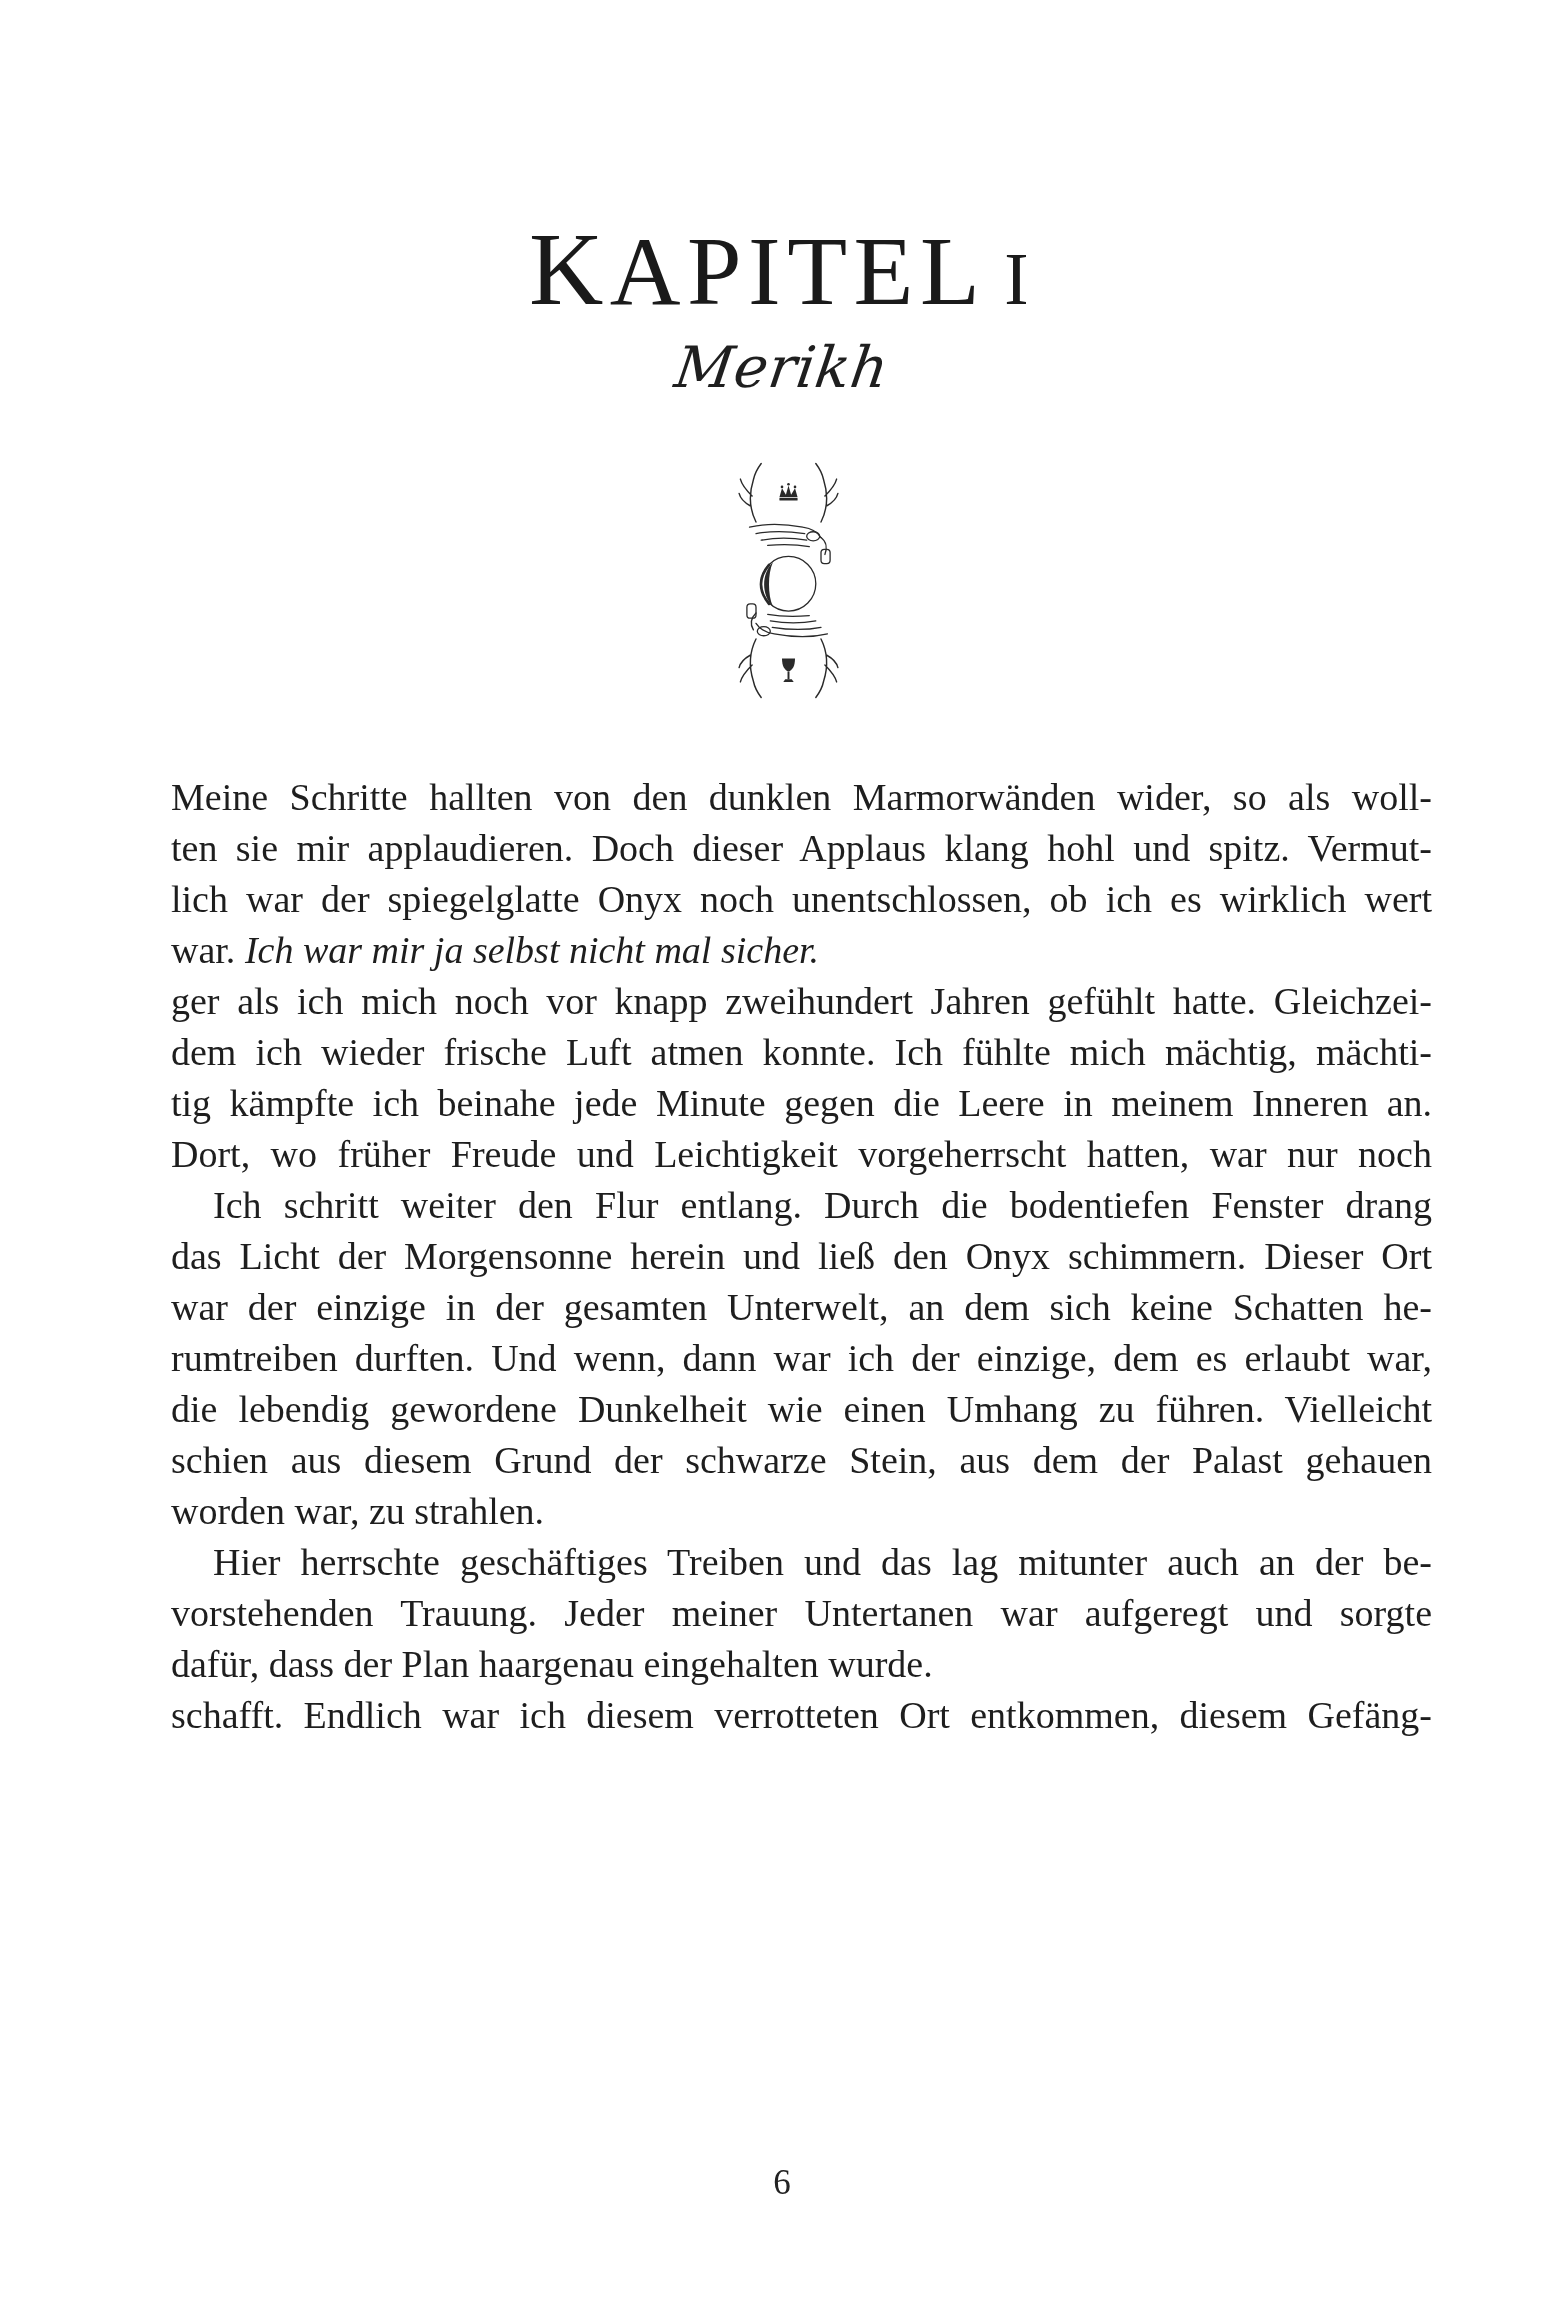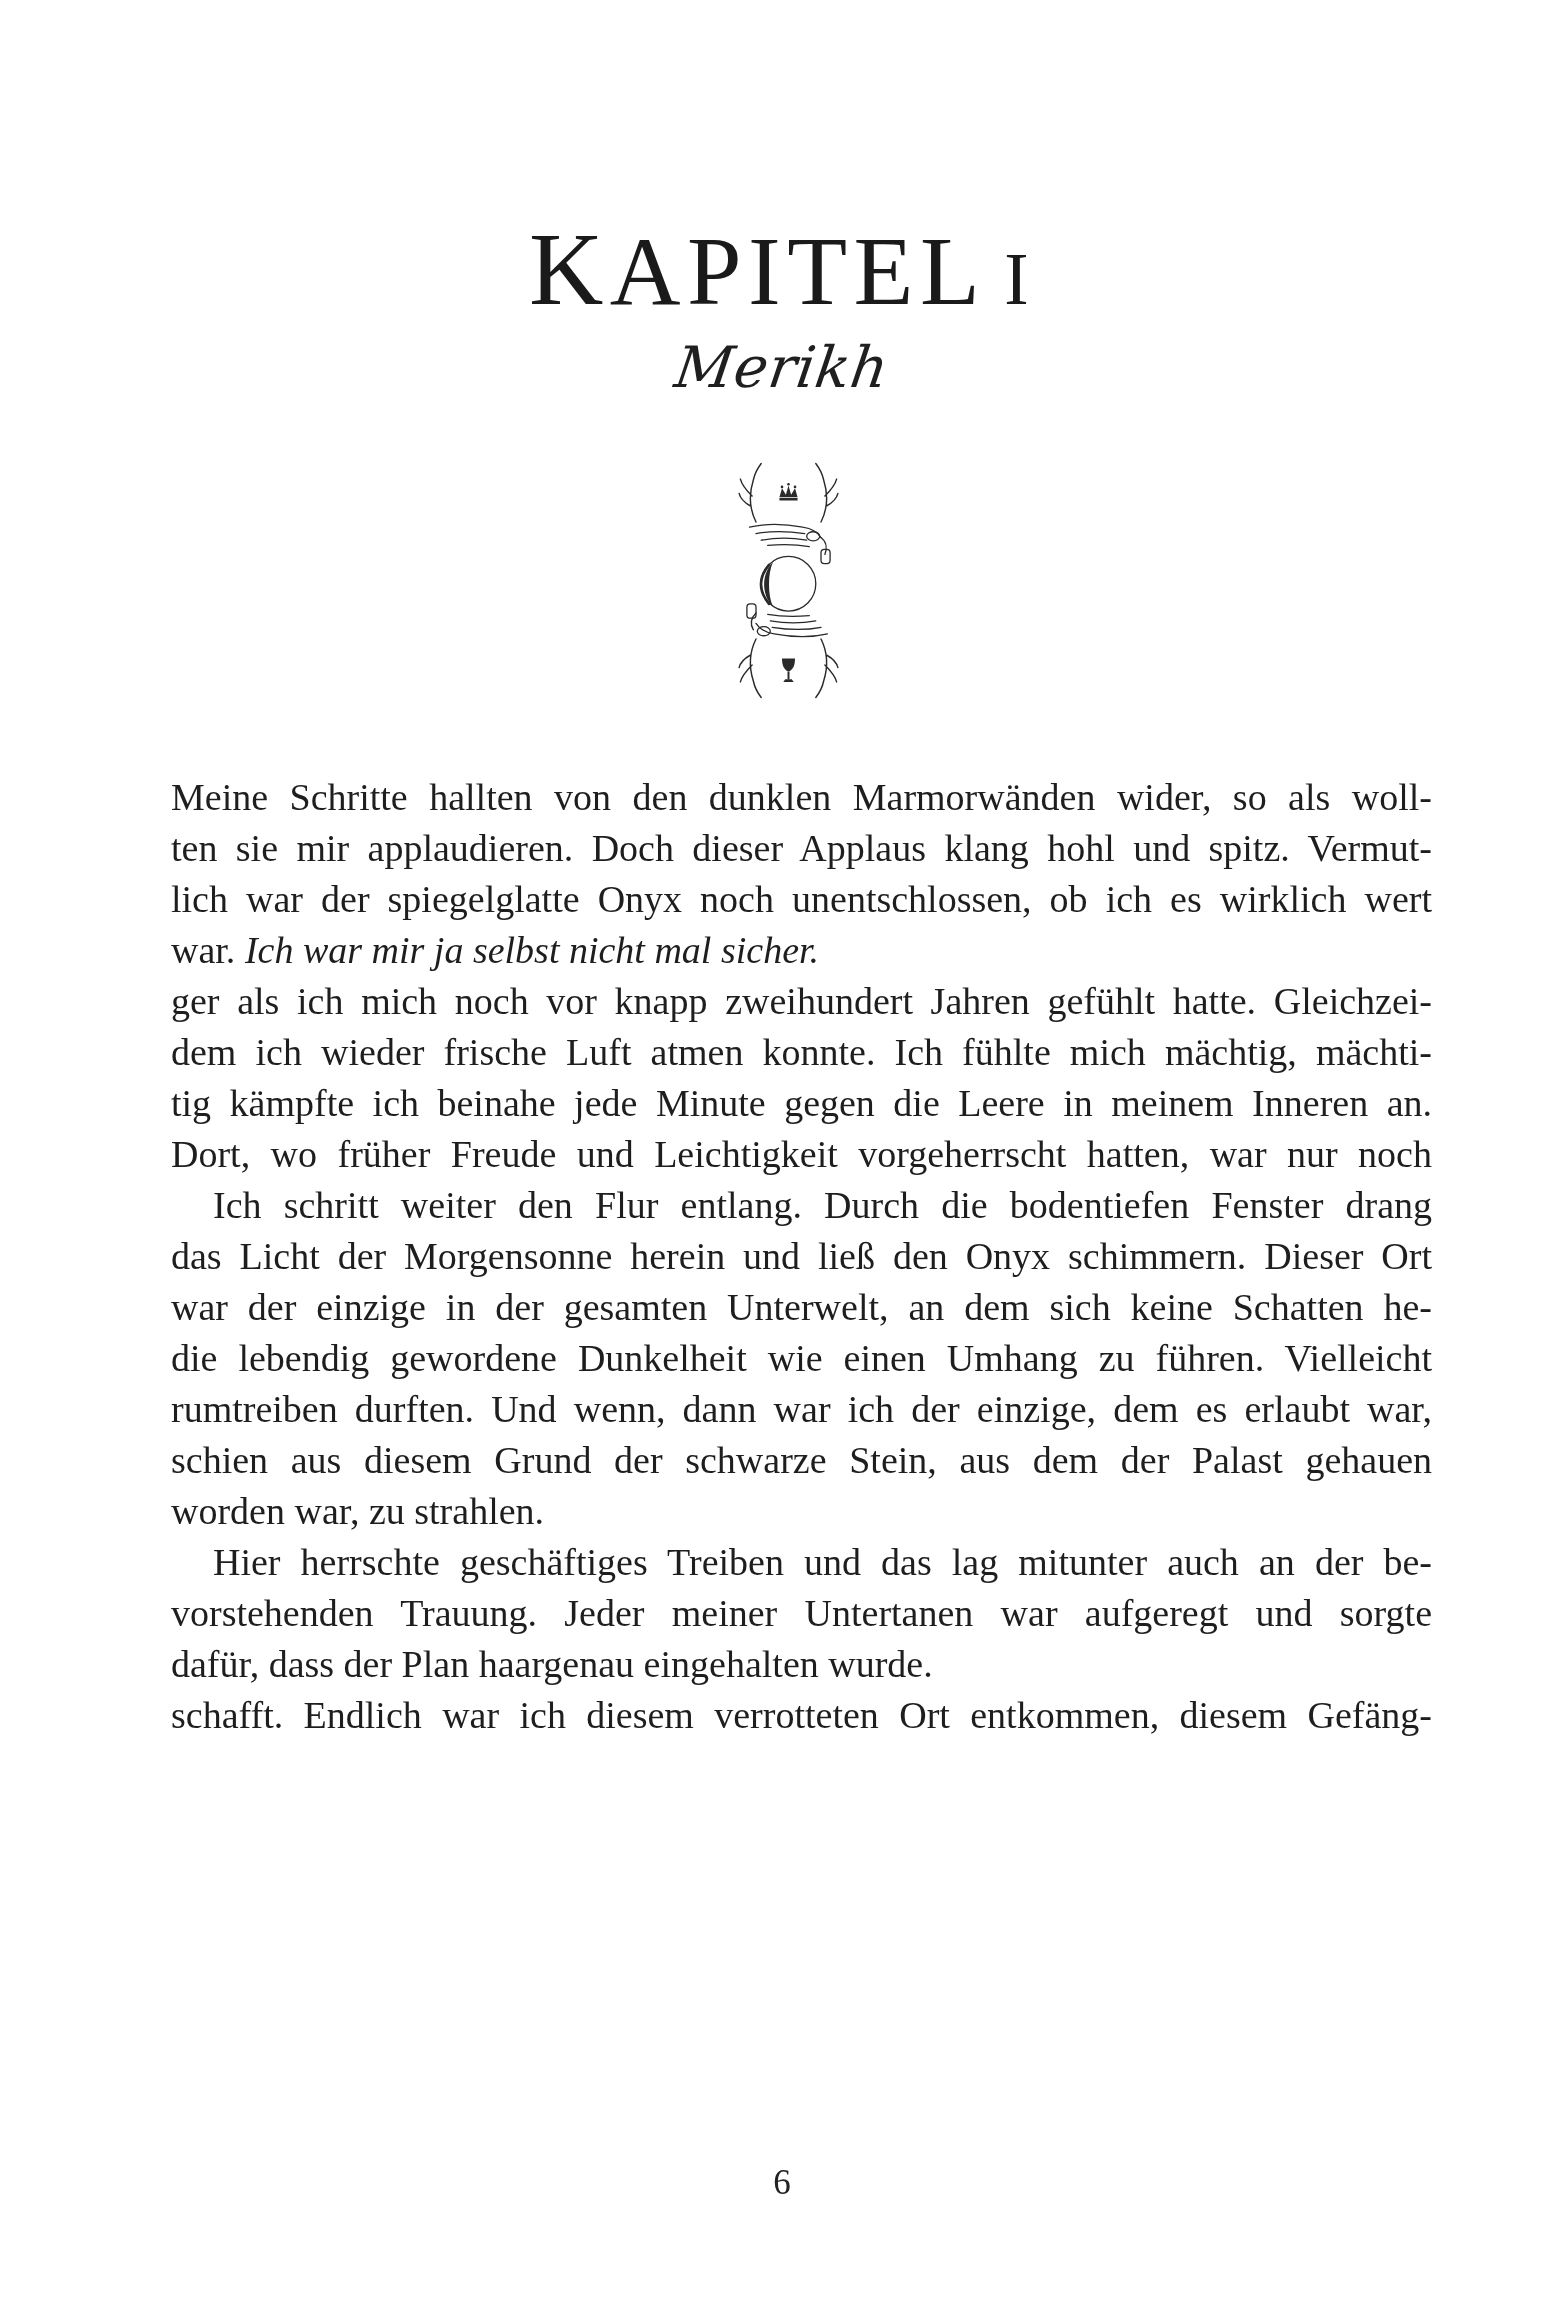--- a/index.html
+++ b/index.html
@@ -167,22 +167,22 @@
     <span class="line">ten sie mir applaudieren. Doch dieser Applaus klang hohl und spitz. Vermut-</span>
     <span class="line">lich war der spiegelglatte Onyx noch unentschlossen, ob ich es wirklich wert</span>
     <span class="line last"><span>war. </span><span class="it">Ich war mir ja selbst nicht mal sicher.</span></span>
     <span class="line">ger als ich mich noch vor knapp zweihundert Jahren gefühlt hatte. Gleichzei-</span>
     <span class="line">dem ich wieder frische Luft atmen konnte. Ich fühlte mich mächtig, mächti-</span>
     <span class="line">tig kämpfte ich beinahe jede Minute gegen die Leere in meinem Inneren an.</span>
     <span class="line">Dort, wo früher Freude und Leichtigkeit vorgeherrscht hatten, war nur noch</span>
     <span class="line indent">Ich schritt weiter den Flur entlang. Durch die bodentiefen Fenster drang</span>
     <span class="line">das Licht der Morgensonne herein und ließ den Onyx schimmern. Dieser Ort</span>
     <span class="line">war der einzige in der gesamten Unterwelt, an dem sich keine Schatten he-</span>
+    <span class="line">rumtreiben durften. Und wenn, dann war ich der einzige, dem es erlaubt war,</span>
     <span class="line">die lebendig gewordene Dunkelheit wie einen Umhang zu führen. Vielleicht</span>
-    <span class="line">rumtreiben durften. Und wenn, dann war ich der einzige, dem es erlaubt war,</span>
     <span class="line">schien aus diesem Grund der schwarze Stein, aus dem der Palast gehauen</span>
     <span class="line last">worden war, zu strahlen.</span>
     <span class="line indent">Hier herrschte geschäftiges Treiben und das lag mitunter auch an der be-</span>
     <span class="line">vorstehenden Trauung. Jeder meiner Untertanen war aufgeregt und sorgte</span>
     <span class="line last">dafür, dass der Plan haargenau eingehalten wurde.</span>
     <span class="line">schafft. Endlich war ich diesem verrotteten Ort entkommen, diesem Gefäng-</span>
   </div>
 
   <div class="page-number">6</div>
 </div>

